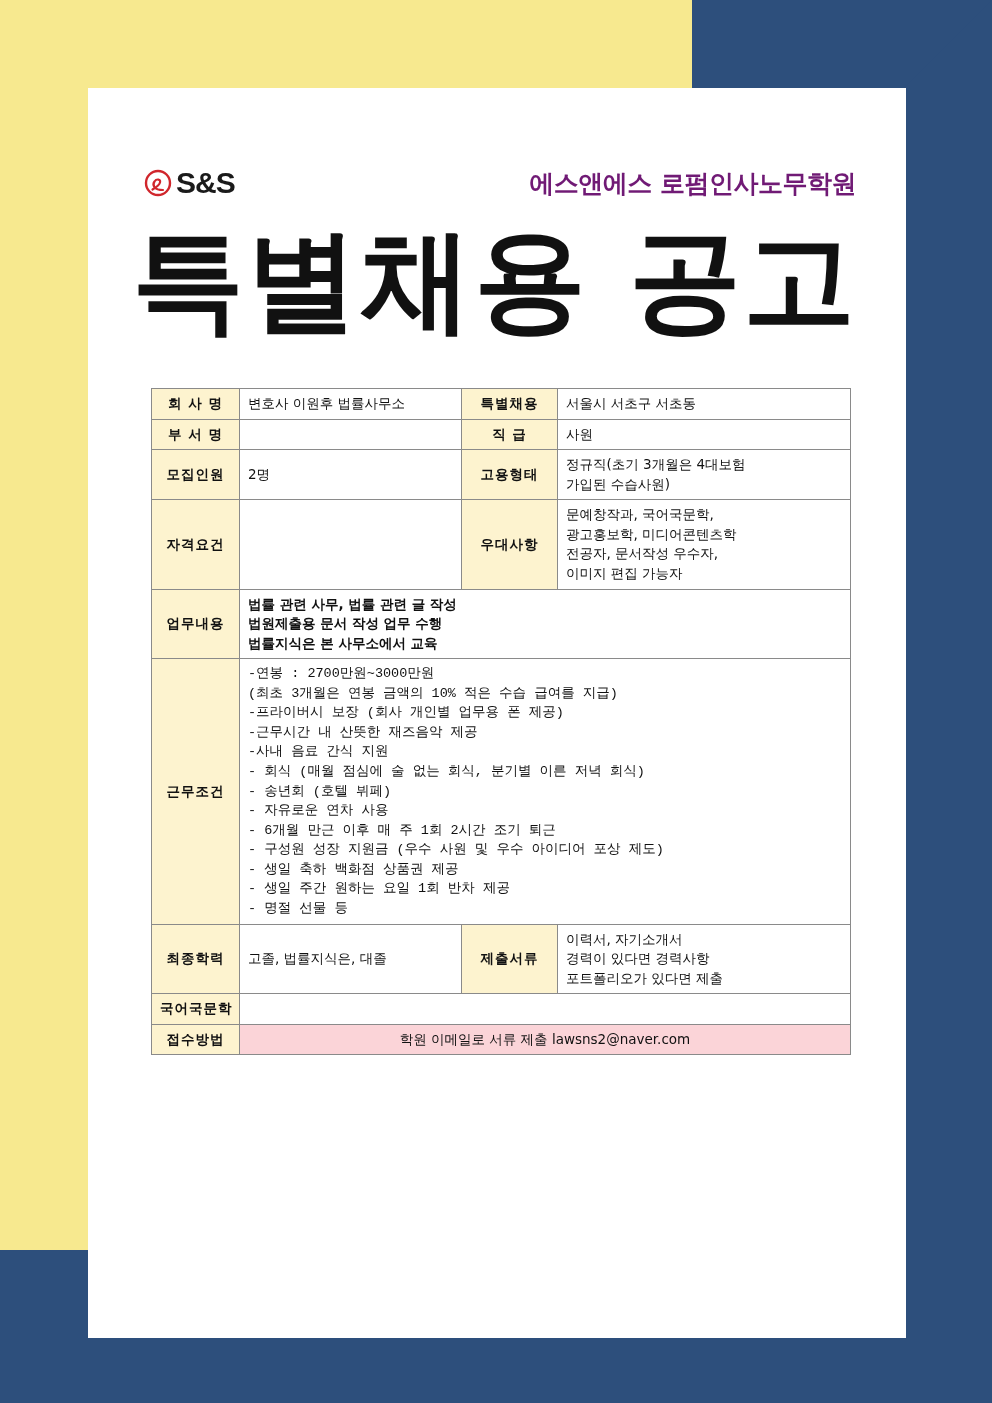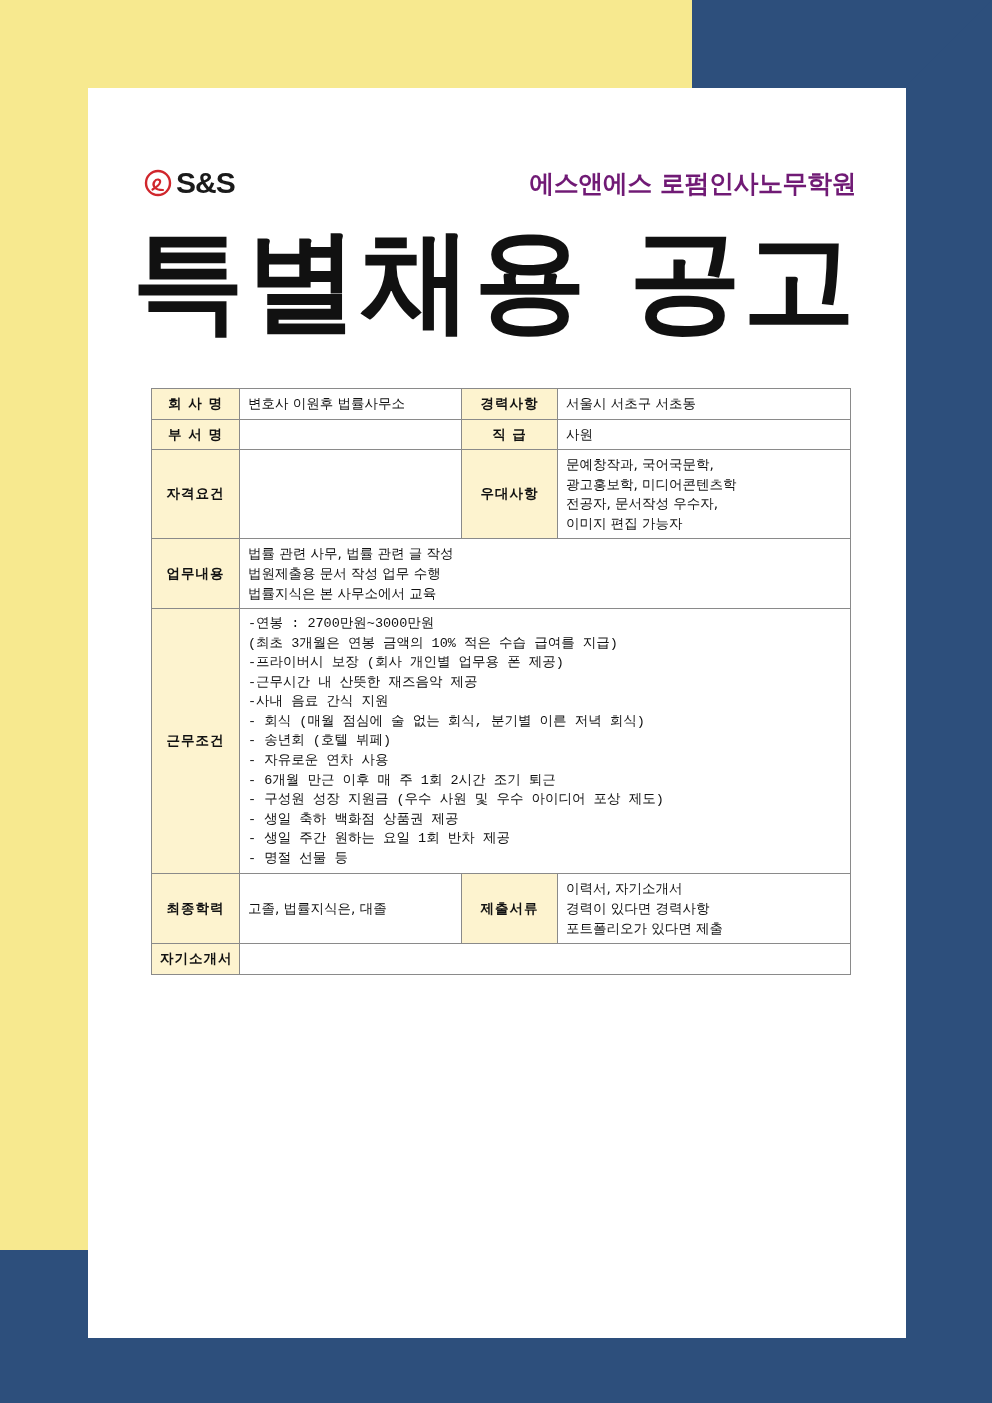--- a/index.html
+++ b/index.html
@@ -167,20 +167,21 @@
     font-family: Liberation Mono, monospace;
   }
   .multi {
     white-space: pre-line;
     line-height: 1.5;
   }
   .work-list {
     white-space: pre-line;
     line-height: 1.95;
     font-size: 14px;
+    font-weight: bold;
   }
 </style>
 </head>
 <body>
 
 <div id="poster">
 
   <div class="bg-yellow"></div>
   <div class="bg-blue-right"></div>
   <div class="bg-blue-bottom"></div>
@@ -208,28 +209,35 @@
       <colgroup>
         <col class="w-lbl">
           <col class="w-val">
           <col class="w-lbl2">
           <col>
       </colgroup>
       <tbody>
         <tr>
           <td class="lbl">회 사 명</td>
           <td class="val">변호사 이원후 법률사무소</td>
-          <td class="lbl">경력사항</td>
+          <td class="lbl">특별채용</td>
           <td class="val">서울시 서초구 서초동</td>
         </tr>
         <tr>
           <td class="lbl">부 서 명</td>
           <td class="val"></td>
           <td class="lbl">직  급</td>
           <td class="val">사원</td>
+        </tr>
+        <tr>
+          <td class="lbl">모집인원</td>
+          <td class="val">2명</td>
+          <td class="lbl">고용형태</td>
+          <td class="val multi">정규직(초기 3개월은 4대보험
+가입된 수습사원)</td>
         </tr>
         <tr>
           <td class="lbl">자격요건</td>
           <td class="val"></td>
           <td class="lbl">우대사항</td>
           <td class="val multi">문예창작과, 국어국문학,
 광고홍보학, 미디어콘텐츠학
 전공자, 문서작성 우수자,
 이미지 편집 가능자</td>
         </tr>
@@ -257,20 +265,24 @@
         </tr>
         <tr>
           <td class="lbl">최종학력</td>
           <td class="val">고졸, 법률지식은, 대졸</td>
           <td class="lbl">제출서류</td>
           <td class="val multi">이력서, 자기소개서
 경력이 있다면 경력사항
 포트폴리오가 있다면 제출</td>
         </tr>
         <tr>
-          <td class="lbl">자기소개서</td>
+          <td class="lbl">국어국문학</td>
           <td class="val" colspan="3"></td>
+        </tr>
+        <tr>
+          <td class="lbl">접수방법</td>
+          <td class="pink" colspan="3">학원 이메일로 서류 제출 lawsns2@naver.com</td>
         </tr>
       </tbody>
     </table>
 
   </div>
 </div>
 
 </body></html>

